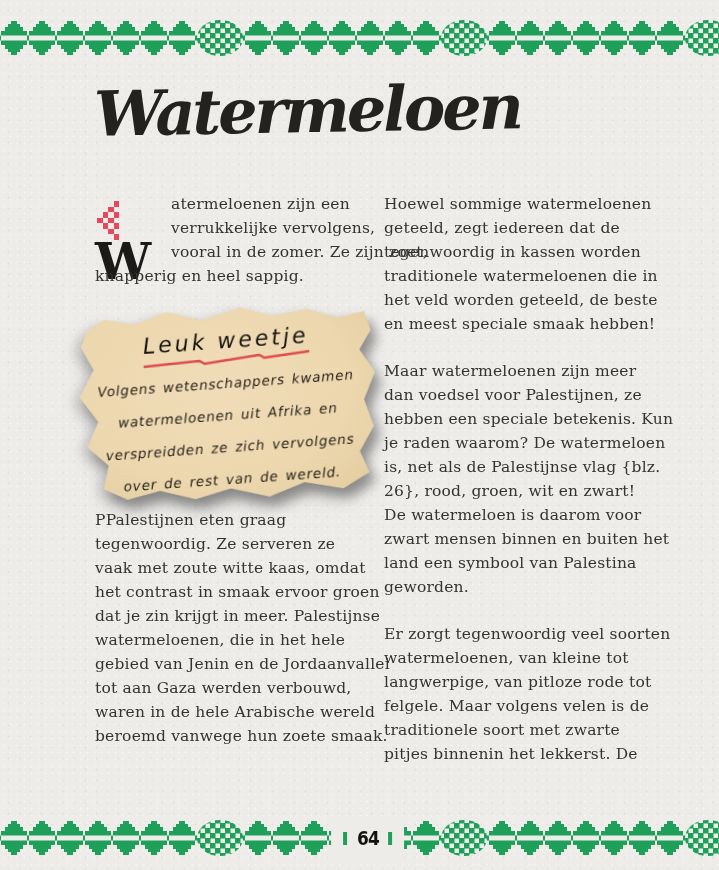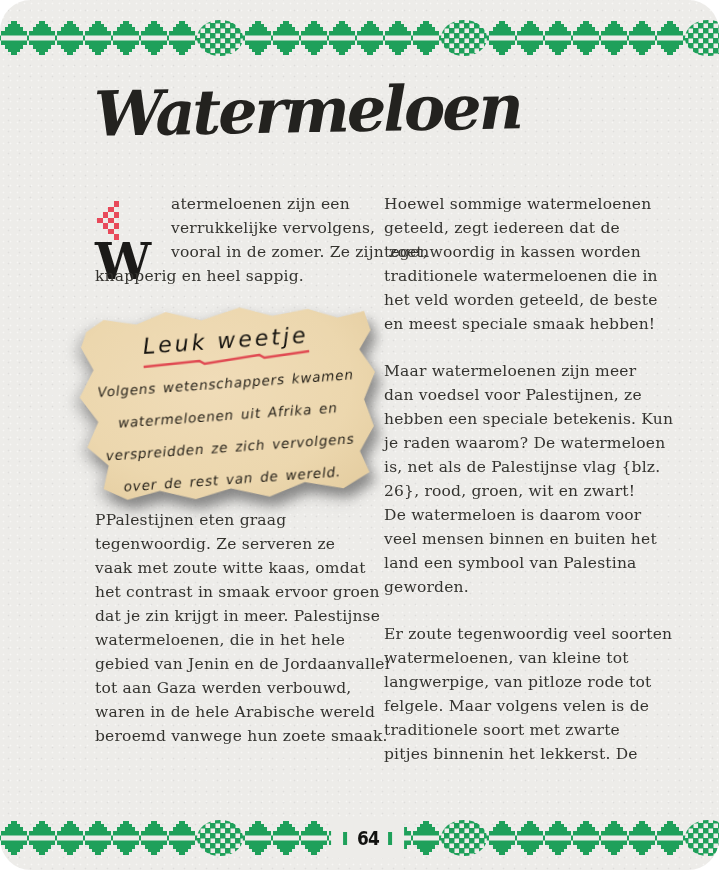--- a/index.html
+++ b/index.html
@@ -7,21 +7,20 @@
   .page {
     position:relative; width:719px; height:870px; overflow:hidden;
     background-color:#EDECE9;
     background-image:
       radial-gradient(rgba(255,255,255,.55) .5px, transparent 1.2px),
       radial-gradient(rgba(187,187,184,.28) .5px, transparent 1.2px);
     background-size:7px 7px, 11px 11px;
     background-position:0 0, 3px 5px;
     font-family:"DejaVu Serif", serif;
     color:#34332F;
-    border-radius:31px;
   }
   .band { position:absolute; left:0; width:719px; height:40px; display:block; }
   .band-top { top:18px; }
   .band-bottom { top:818px; }
   .page-title {
     position:absolute; left:94px; top:74px;
     font-family:"DejaVu Serif", serif; font-style:italic; font-weight:bold;
     font-size:62px; letter-spacing:-3px; color:#23221F;
     transform:rotate(-1deg); white-space:nowrap;
   }
@@ -175,26 +174,26 @@
         <div class="tl">en meest speciale smaak hebben!</div>
       </div>
     <div class="para">
         <div class="tl">Maar watermeloenen zijn meer</div>
         <div class="tl">dan voedsel voor Palestijnen, ze</div>
         <div class="tl">hebben een speciale betekenis. Kun</div>
         <div class="tl">je raden waarom? De watermeloen</div>
         <div class="tl">is, net als de Palestijnse vlag {blz.</div>
         <div class="tl">26}, rood, groen, wit en zwart!</div>
         <div class="tl">De watermeloen is daarom voor</div>
-        <div class="tl">veel mensen binnen en buiten het</div>
+        <div class="tl">zwart mensen binnen en buiten het</div>
         <div class="tl">land een symbool van Palestina</div>
         <div class="tl">geworden.</div>
       </div>
     <div class="para">
-        <div class="tl">Er zoute tegenwoordig veel soorten</div>
+        <div class="tl">Er zorgt tegenwoordig veel soorten</div>
         <div class="tl">watermeloenen, van kleine tot</div>
         <div class="tl">langwerpige, van pitloze rode tot</div>
         <div class="tl">felgele. Maar volgens velen is de</div>
         <div class="tl">traditionele soort met zwarte</div>
         <div class="tl">pitjes binnenin het lekkerst. De</div>
       </div>
   </div>
 
   <svg class="band band-bottom" shape-rendering="crispEdges">
     <rect x="-90" y="0" width="900" height="40" fill="url(#bandpat)"></rect>

